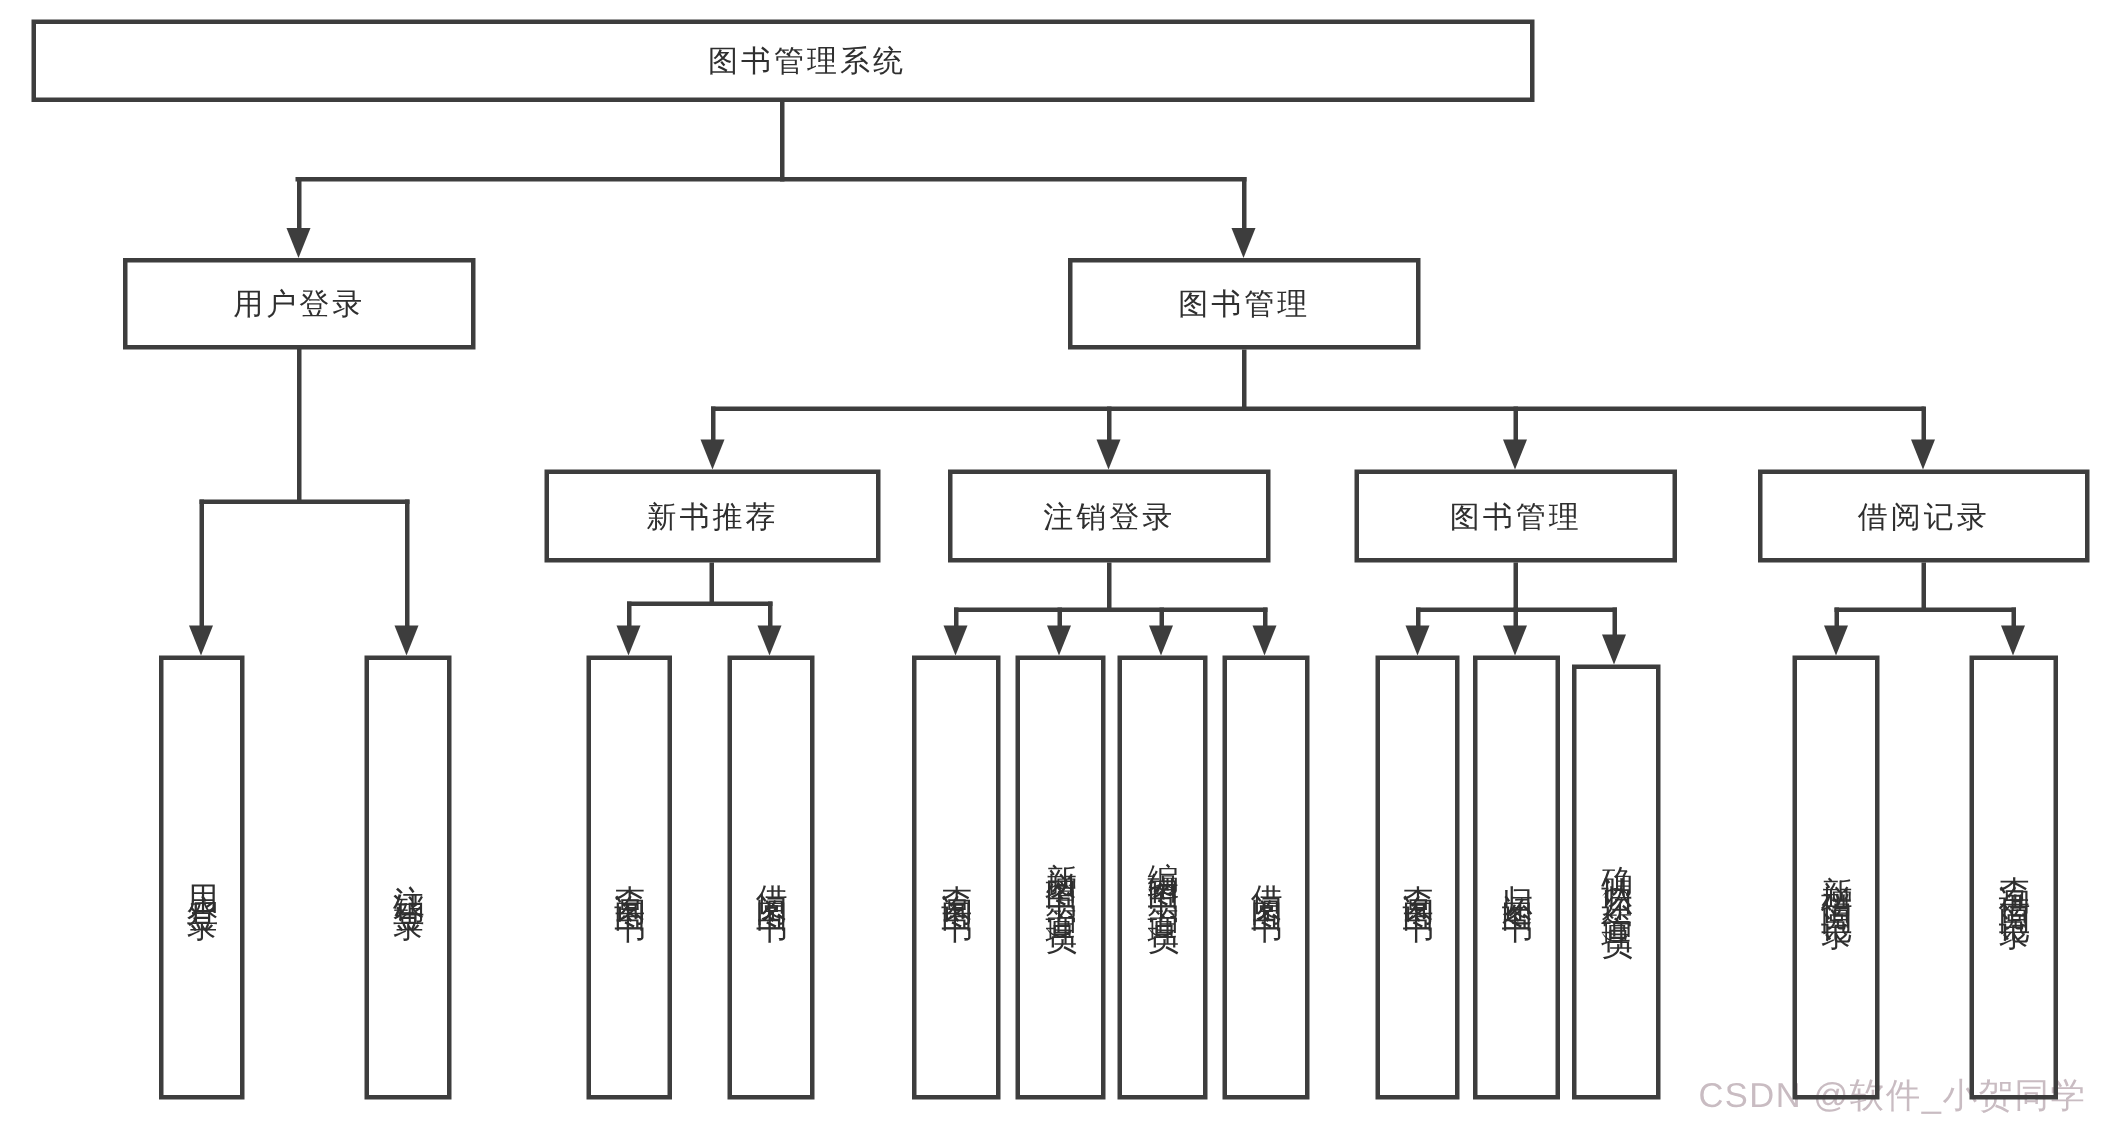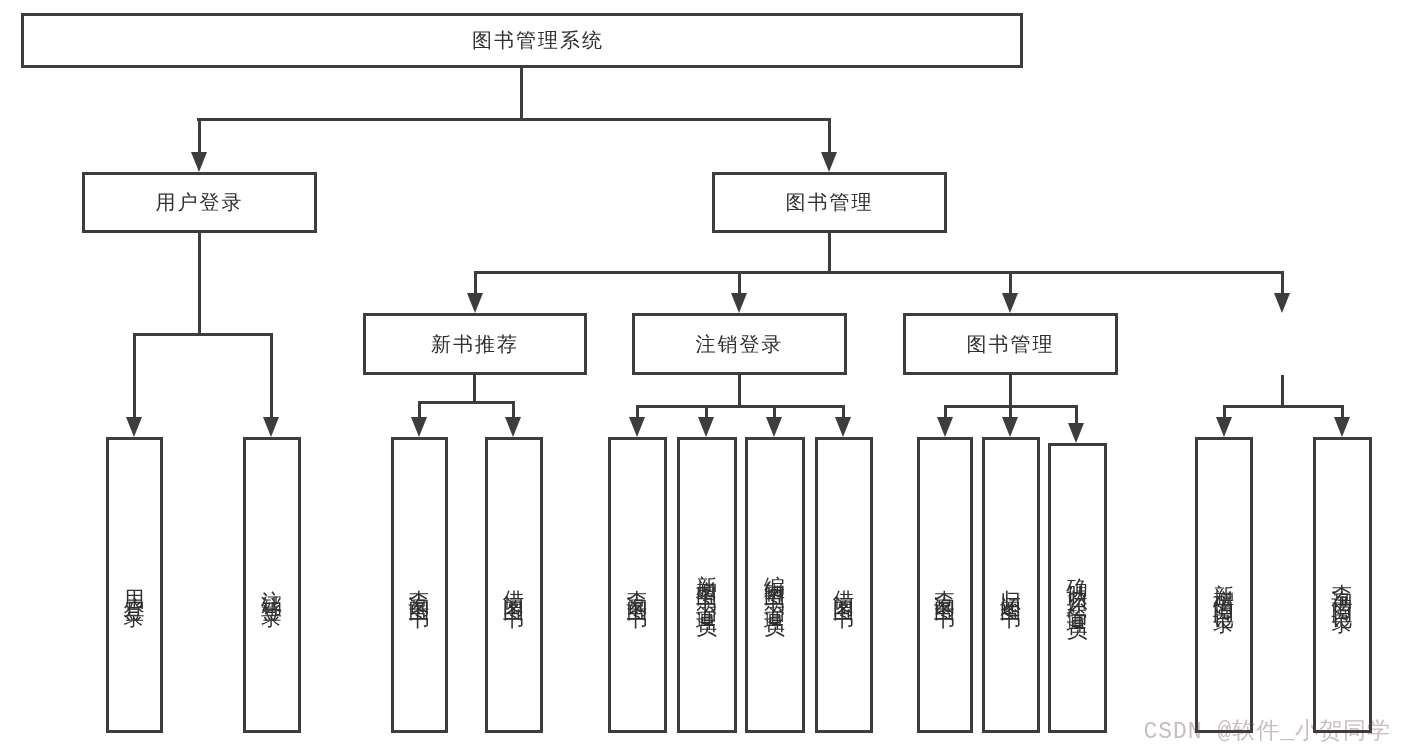--- a/index.html
+++ b/index.html
@@ -48,21 +48,20 @@
     border-top:20px solid var(--line);
     z-index:3;
   }
   .watermark{
     position:absolute;
     right:14px;bottom:1px;
     font-size:23px;letter-spacing:1px;
     color:var(--watermark);
     z-index:3;
     white-space:nowrap;
-    font-family:Liberation Mono, monospace;
   }
 </style>
 </head>
 <body>
 
 <div id="canvas">
 
   <div class="box hbox" style="left:21px;top:13px;width:1002px;height:55px;padding-left:32px;">
     <span>图书管理系统</span>
   </div>
@@ -75,20 +74,23 @@
   </div>
 
   <div class="box hbox" style="left:363px;top:313px;width:224px;height:62px;">
     <span>新书推荐</span>
   </div>
   <div class="box hbox" style="left:632px;top:313px;width:215px;height:62px;">
     <span>注销登录</span>
   </div>
   <div class="box hbox" style="left:903px;top:313px;width:215px;height:62px;">
     <span>图书管理</span>
+  </div>
+  <div class="box hbox" style="left:1172px;top:313px;width:221px;height:62px;">
+    <span>借阅记录</span>
   </div>
 
   <div class="box vbox" style="left:106px;top:437px;width:57px;height:296px;">
     <span>用户登录</span>
   </div>
   <div class="box vbox" style="left:243px;top:437px;width:58px;height:296px;">
     <span>注销登录</span>
   </div>
 
   <div class="box vbox" style="left:391px;top:437px;width:57px;height:296px;">

